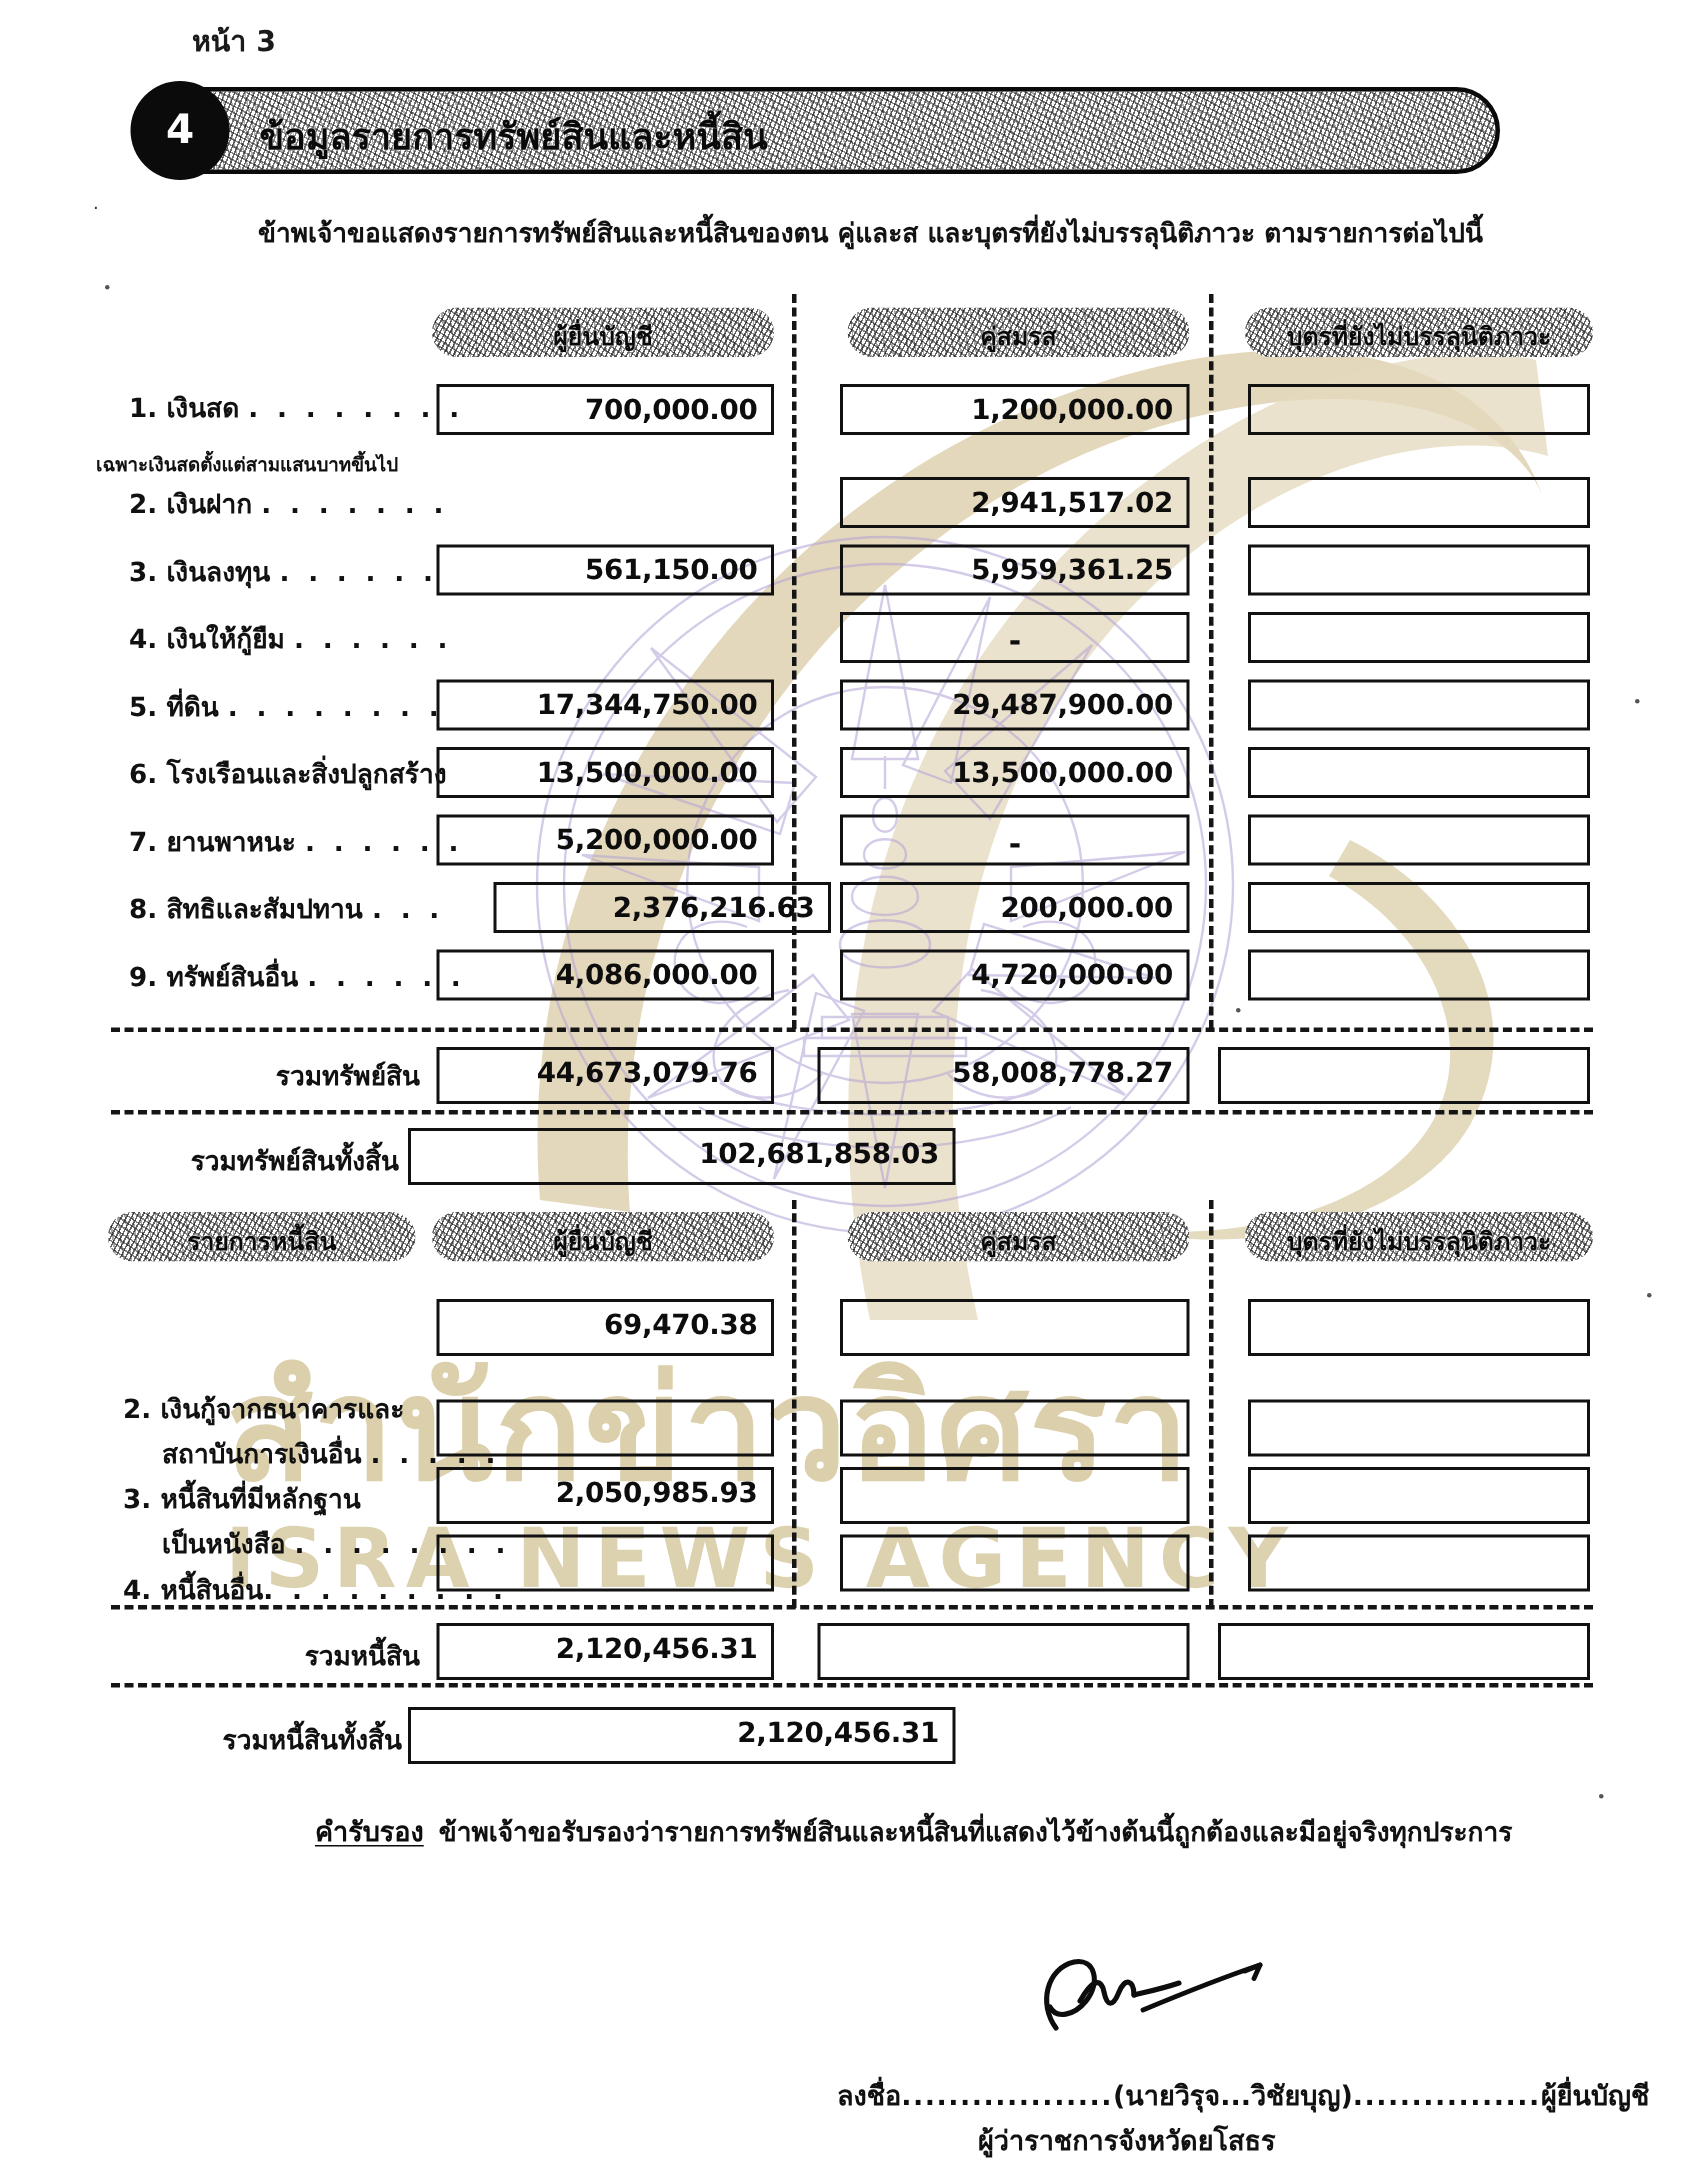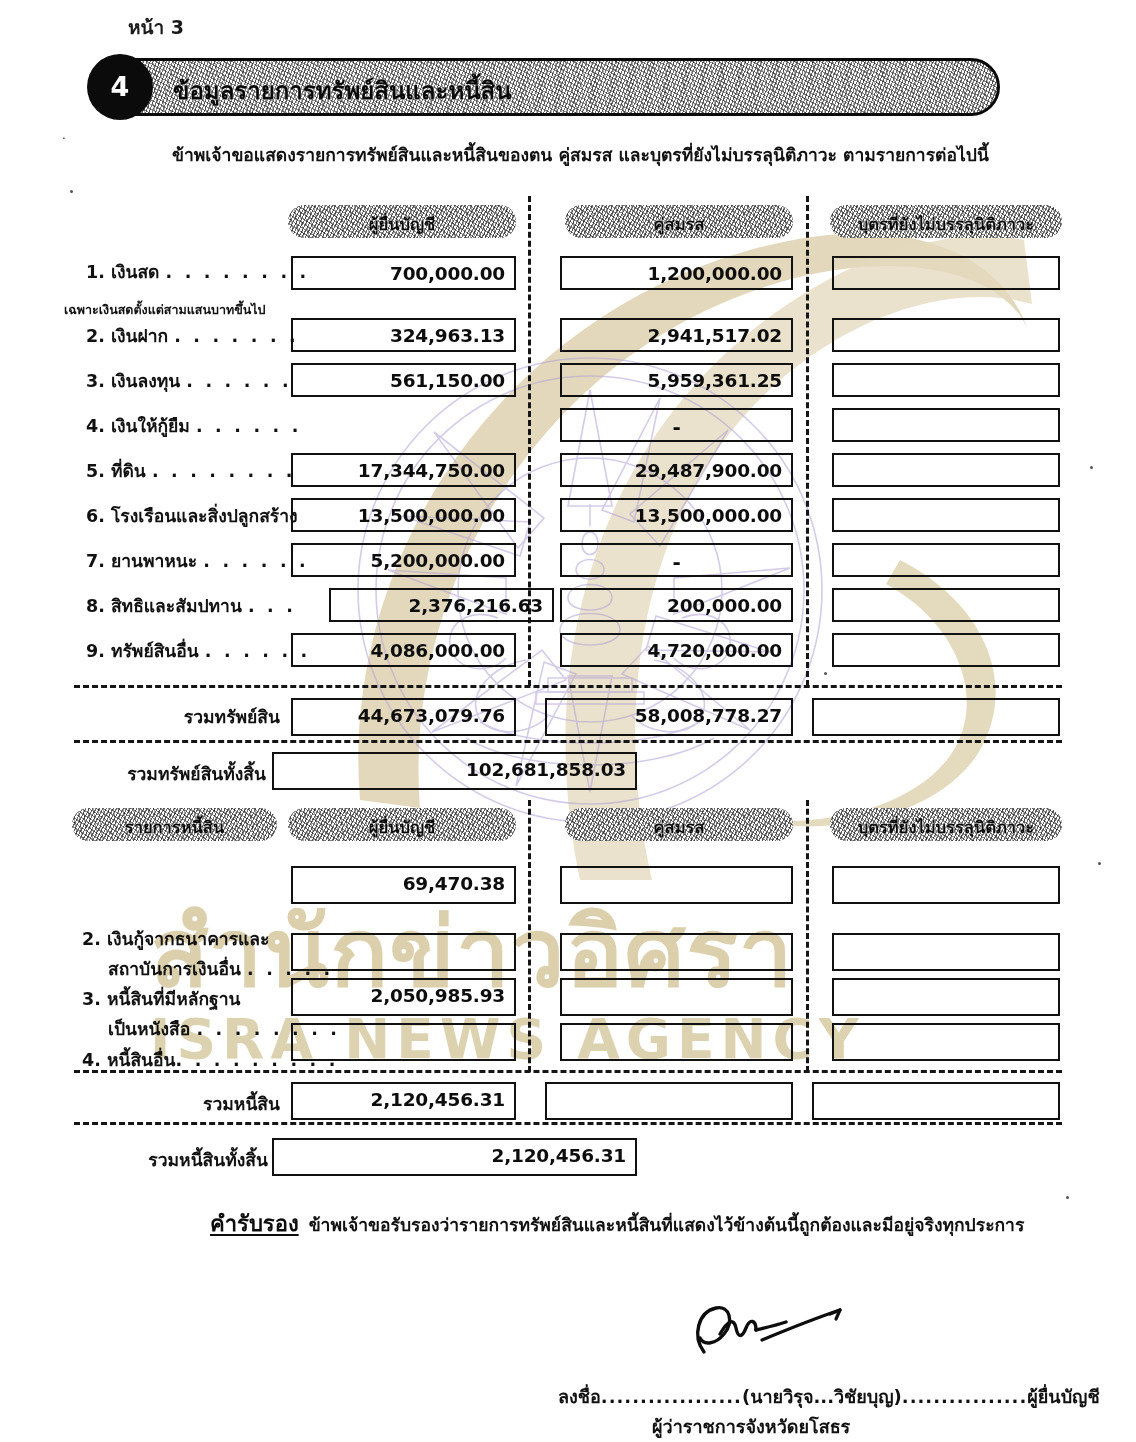--- a/index.html
+++ b/index.html
@@ -274,21 +274,21 @@
   }
 
   
   .cert-wrap {
     position: absolute;
     left: 210px;
     top: 1206px;
     white-space: nowrap;
   }
   .cert-label {
-    font-size: 22px;
+    font-size: 18px;
     font-weight: 700;
     color: #0d0d0d;
     text-decoration: underline;
     text-underline-offset: 3px;
   }
   .cert-text {
     font-size: 17.5px;
     font-weight: 600;
     color: #111;
     margin-left: 10px;
@@ -393,21 +393,21 @@
 
   <div class="section-bar">
     <div class="section-pill"></div>
     <div class="section-num-circle">
       <span>4</span>
     </div>
     <div class="section-title-text">ข้อมูลรายการทรัพย์สินและหนี้สิน</div>
   </div>
   <div class="tick-mark">.</div>
 
-  <div class="intro-line">ข้าพเจ้าขอแสดงรายการทรัพย์สินและหนี้สินของตน  คู่สมรส  และบุตรที่ยังไม่บรรลุนิติภาวะ  ตามรายการต่อไปนี้</div>
+  <div class="intro-line">ข้าพเจ้าขอแสดงรายการทรัพย์สินและหนี้สินของตน  คู่และส  และบุตรที่ยังไม่บรรลุนิติภาวะ  ตามรายการต่อไปนี้</div>
 
   <div class="hdr-pill" style="left:288px; top:205px; width:228px;">
     <span>ผู้ยื่นบัญชี</span>
   </div>
   <div class="hdr-pill" style="left:565px; top:205px; width:228px;">
     <span>คู่สมรส</span>
   </div>
   <div class="hdr-pill" style="left:830px; top:205px; width:232px;">
     <span>บุตรที่ยังไม่บรรลุนิติภาวะ</span>
   </div>
@@ -448,23 +448,20 @@
     <span>8.</span> <span>สิทธิและสัมปทาน</span>
     <span class="dots">. . .</span>
   </div>
   <div class="row-label" style="left:86px; top:637px;">
     <span>9.</span> <span>ทรัพย์สินอื่น</span>
     <span class="dots">. . . . . .</span>
   </div>
 
   <div class="val-box" style="left:291px; top:256px; width:225px;">
       <span class="v">700,000.00</span>
-    </div>
-  <div class="val-box" style="left:291px; top:318px; width:225px;">
-      <span class="v">324,963.13</span>
     </div>
   <div class="val-box" style="left:291px; top:363px; width:225px;">
       <span class="v">561,150.00</span>
     </div>
   <div class="val-box" style="left:291px; top:453px; width:225px;">
       <span class="v">17,344,750.00</span>
     </div>
   <div class="val-box" style="left:291px; top:498px; width:225px;">
       <span class="v">13,500,000.00</span>
     </div>

